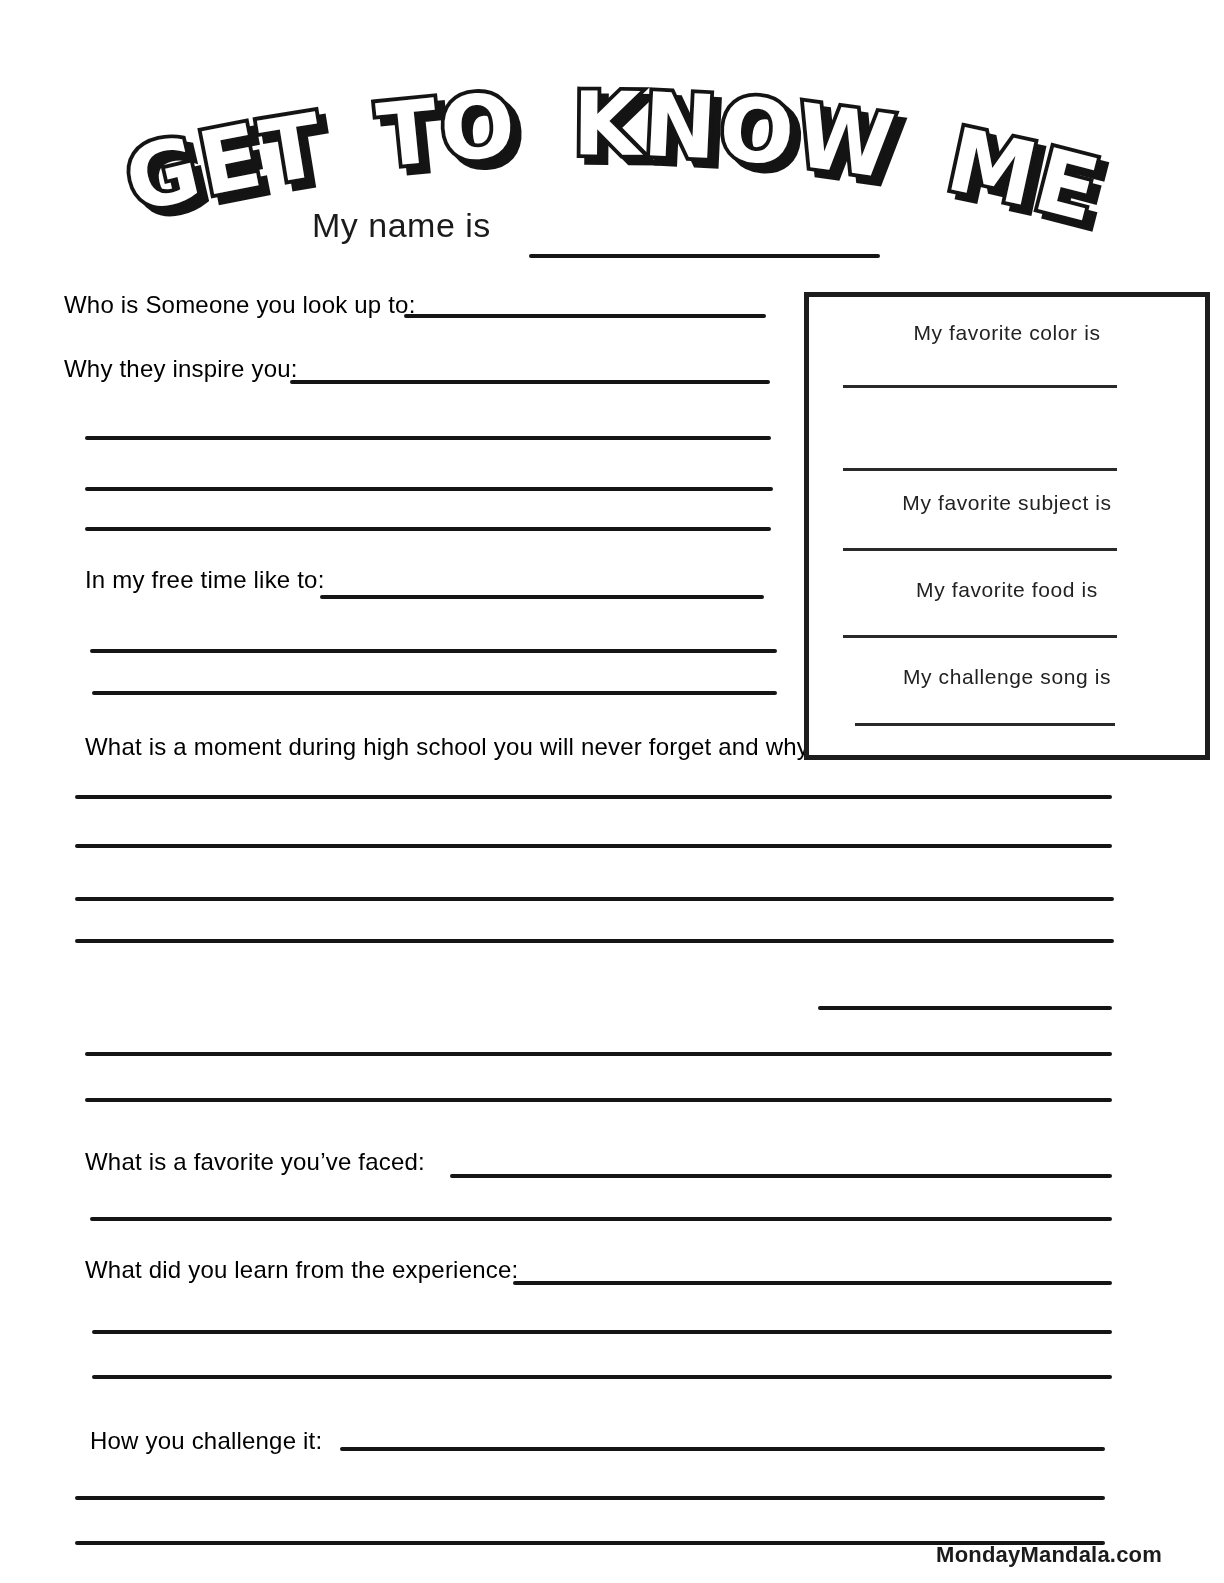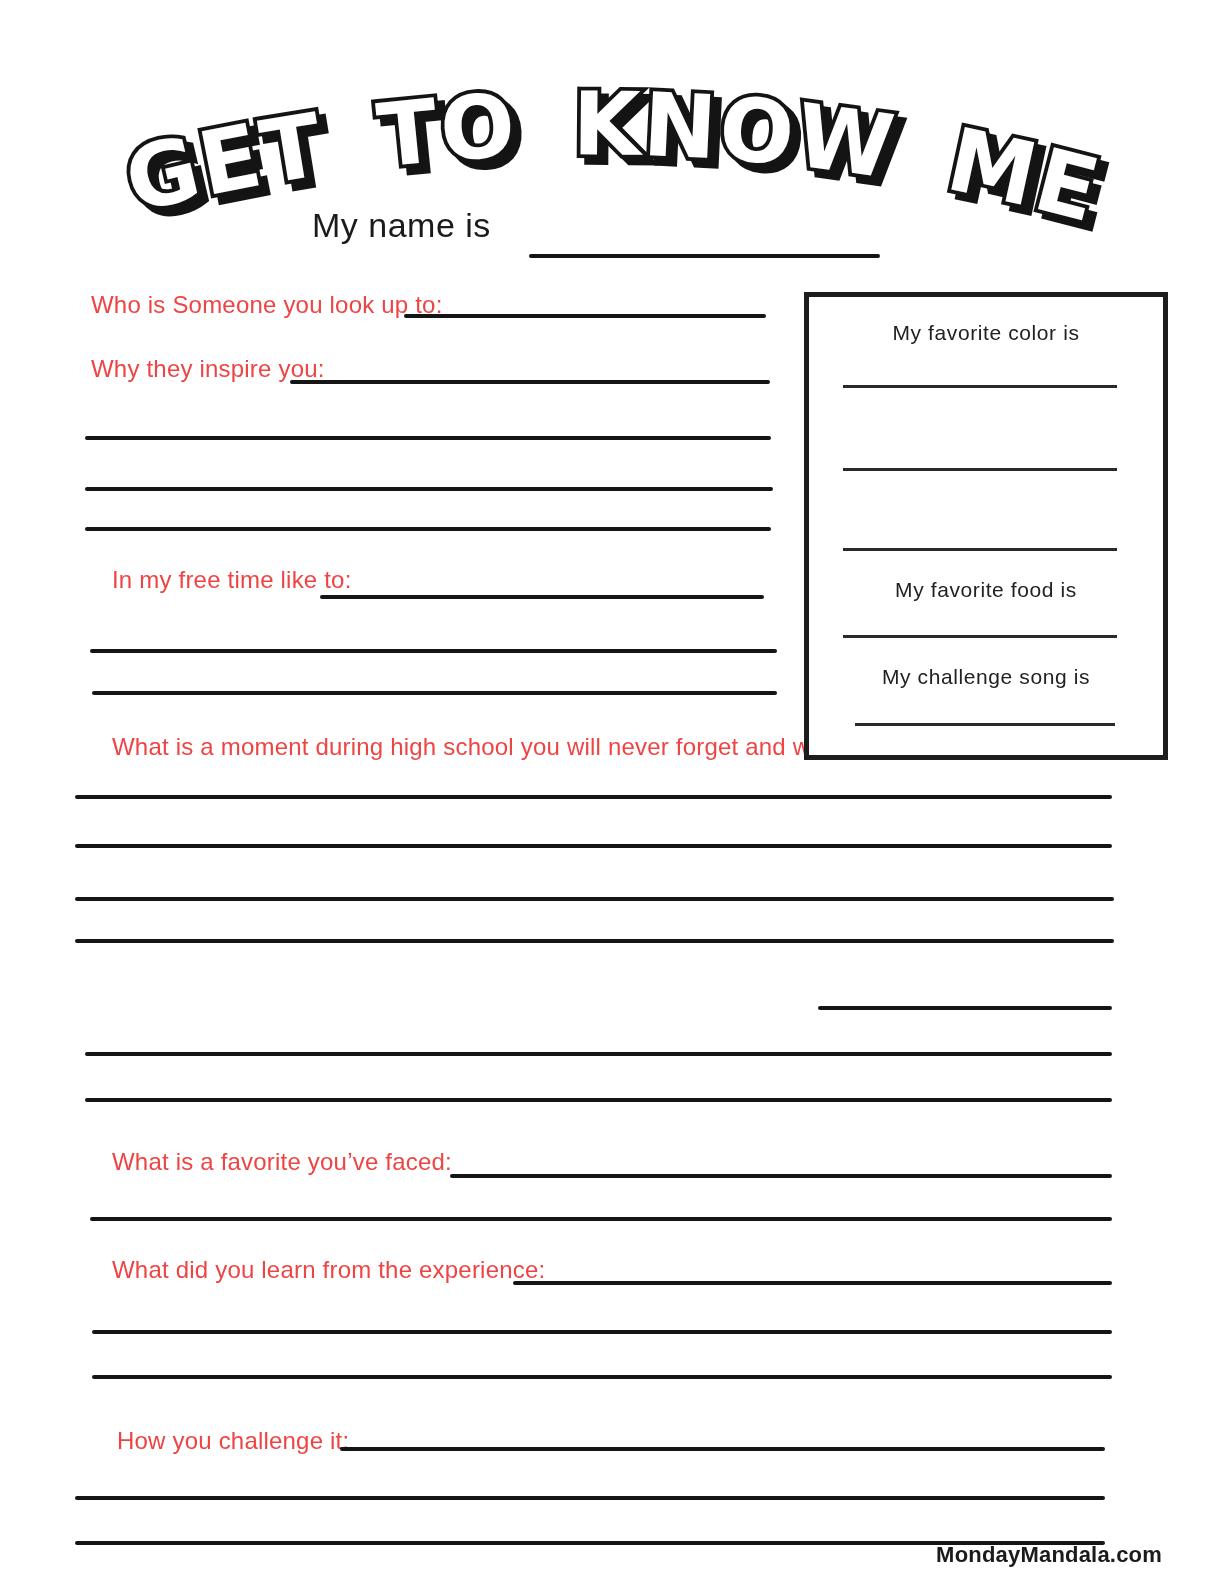--- a/index.html
+++ b/index.html
@@ -46,37 +46,36 @@
     letter-spacing: 0.5px;
     white-space: nowrap;
   }
 
   
   .q-label {
     position: absolute;
     font-size: 24px;
     letter-spacing: 0.2px;
     white-space: nowrap;
-    color: #ef4444;
-    margin-left: 27px;
+    color: #000000;
   }
 
   
   .line {
     position: absolute;
     height: 4px;
     background: #151515;
     border-radius: 3px;
   }
 
   
   .fav-box {
     position: absolute;
     left: 804px; top: 292px;
-    width: 364px; height: 468px;
+    width: 406px; height: 468px;
     border: 5px solid #1d1d1d;
     box-sizing: border-box;
     background: #ffffff;
   }
   .fav-label {
     position: absolute;
     left: 0; width: 100%;
     text-align: center;
     font-size: 21px;
     letter-spacing: 0.6px;
@@ -155,20 +154,21 @@
   <div class="line" style="left:340px; top:1447px; width:765px;"></div>
   <div class="line" style="left:75px; top:1496px; width:1030px;"></div>
   <div class="line" style="left:75px; top:1541px; width:1030px;"></div>
 
   <div class="fav-box">
     <div class="fav-label" style="top:24px;">My favorite color is</div>
     <div class="fav-line" style="left:34px; top:88px; width:274px;"></div>
 
     <div class="fav-line" style="left:34px; top:171px; width:274px;"></div>
 
+    <div class="fav-label" style="top:194px;">My favorite subject is</div>
     <div class="fav-line" style="left:34px; top:251px; width:274px;"></div>
 
     <div class="fav-label" style="top:281px;">My favorite food is</div>
     <div class="fav-line" style="left:34px; top:338px; width:274px;"></div>
 
     <div class="fav-label" style="top:368px;">My challenge song is</div>
     <div class="fav-line" style="left:46px; top:426px; width:260px;"></div>
   </div>
 
   <div class="footer-brand">MondayMandala.com</div>

